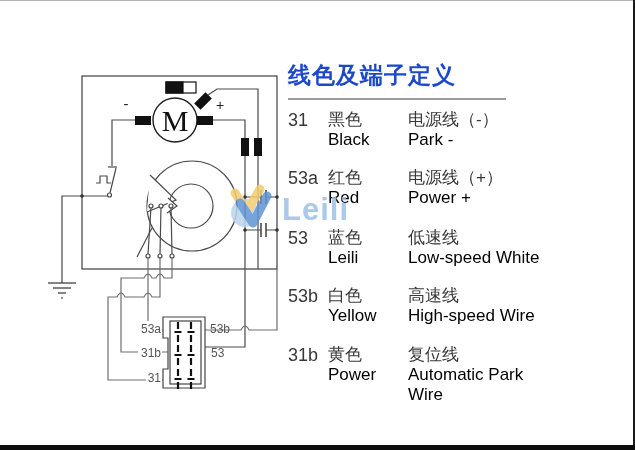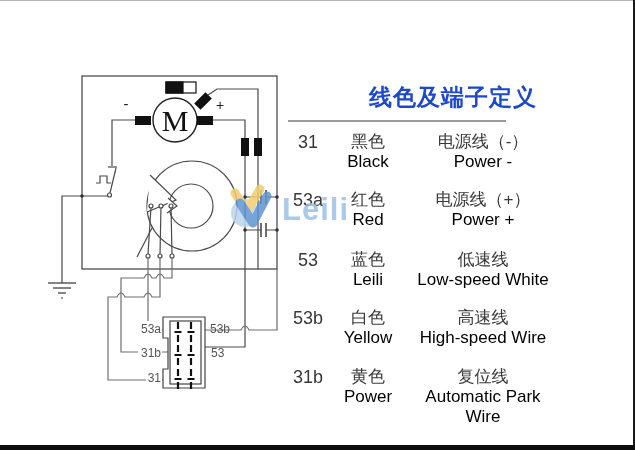--- a/index.html
+++ b/index.html
@@ -15,21 +15,21 @@
 
   
   .watermark{position:absolute;left:228px;top:184px;display:flex;align-items:center;
              opacity:.85;pointer-events:none;z-index:5;}
   .wm-text{margin-left:10px;font-weight:bold;font-size:31px;line-height:1;
            color:#9cc0e8;letter-spacing:1px;}
   .wm-zh{font-size:27px;color:#4a7fd0;font-weight:bold;letter-spacing:2px;
          -webkit-text-stroke:1px #cfe0f4;}
 
   
-  .panel{position:absolute;left:288px;top:82px;width:330px;text-align:center;}
+  .panel{position:absolute;left:288px;top:60px;width:330px;}
   .panel-title{font-size:23px;font-weight:bold;color:#1d49c9;letter-spacing:1px;}
   .panel-rule{width:218px;height:2px;background:#9b9b9b;margin-top:7px;}
   .rows{position:relative;margin-top:6px;}
   .legend-row{position:absolute;left:0;display:grid;grid-template-columns:40px 80px 150px;
               font-size:17px;line-height:20px;}
   .cell-id{font-size:18px;}
   .cell-zh,.cell-desc-zh{white-space:nowrap;}
   .cell-en,.cell-desc-en{color:#000000;}
   .r0{top:4px;} .r1{top:62px;} .r2{top:122px;} .r3{top:180px;} .r4{top:239px;}
 </style>
@@ -166,21 +166,21 @@
   <div class="rows">
 
     <div class="legend-row r0">
       <div class="cell-id">31</div>
       <div>
           <div class="cell-zh">黑色</div>
            <div class="cell-en">Black</div>
         </div>
       <div>
           <div class="cell-desc-zh">电源线（-）</div>
-           <div class="cell-desc-en">Power -</div>
+           <div class="cell-desc-en">Park -</div>
         </div>
     </div>
 
     <div class="legend-row r1">
       <div class="cell-id">53a</div>
       <div>
           <div class="cell-zh">红色</div>
            <div class="cell-en">Red</div>
         </div>
       <div>

